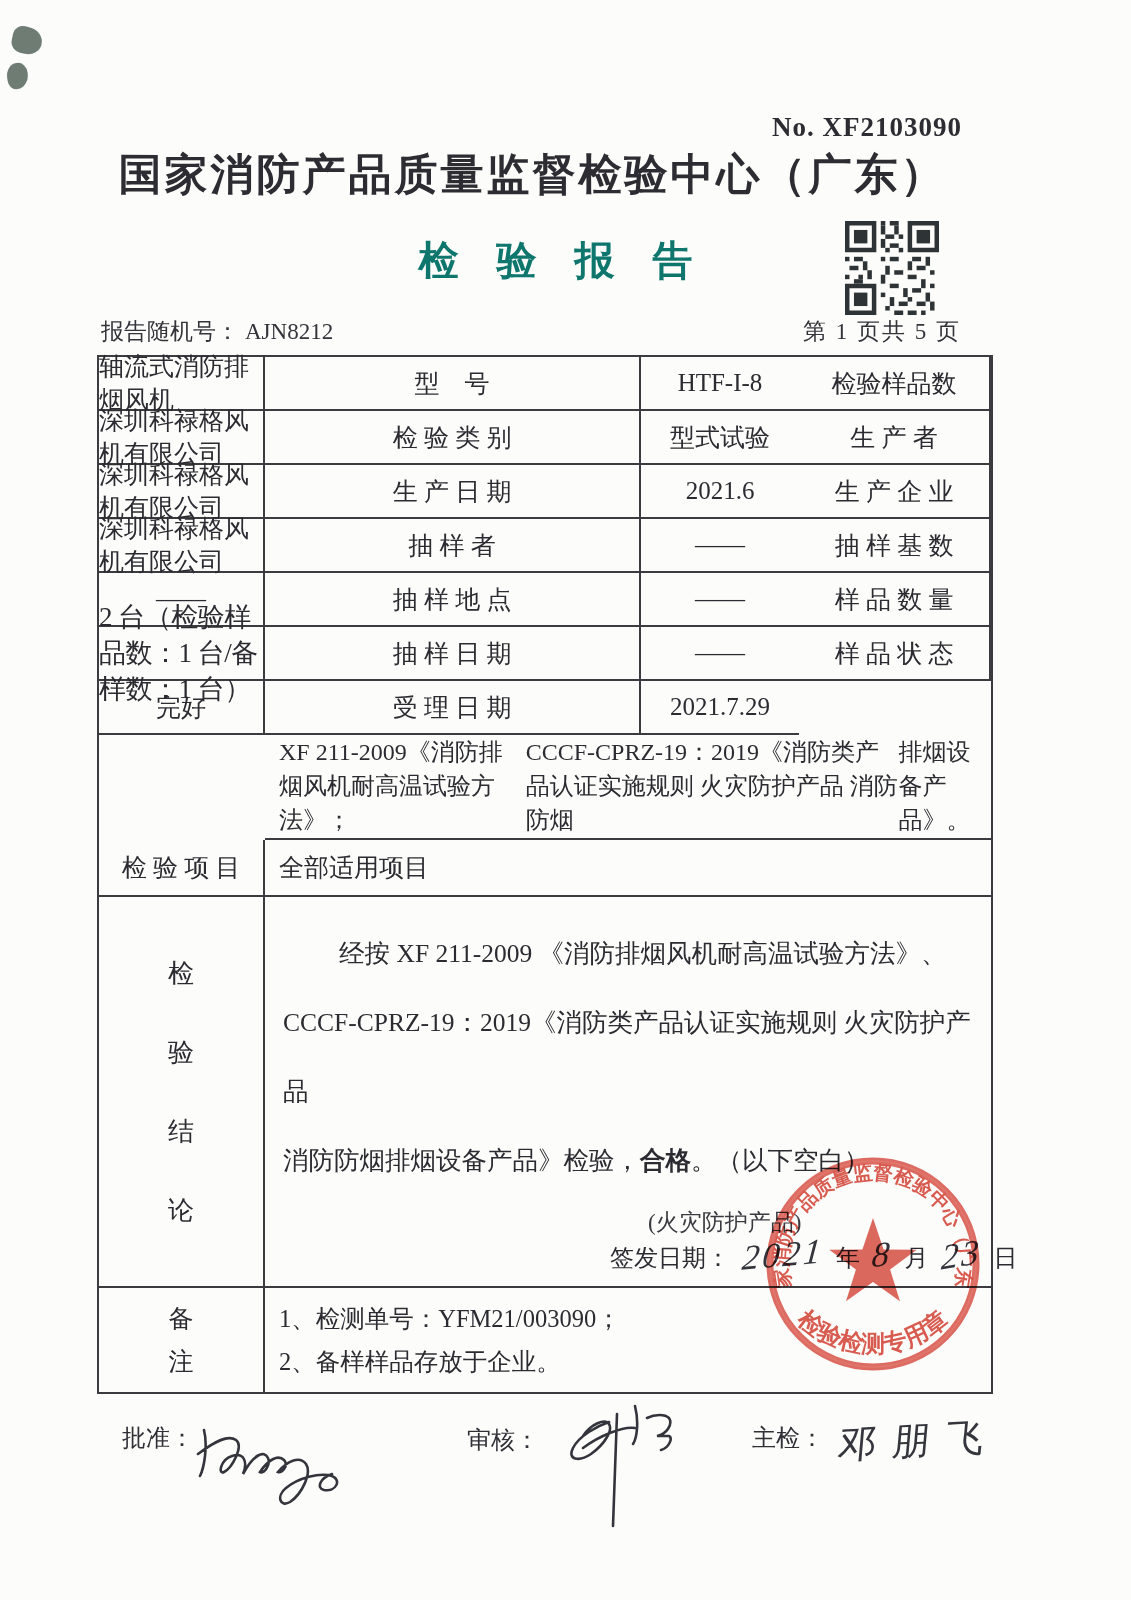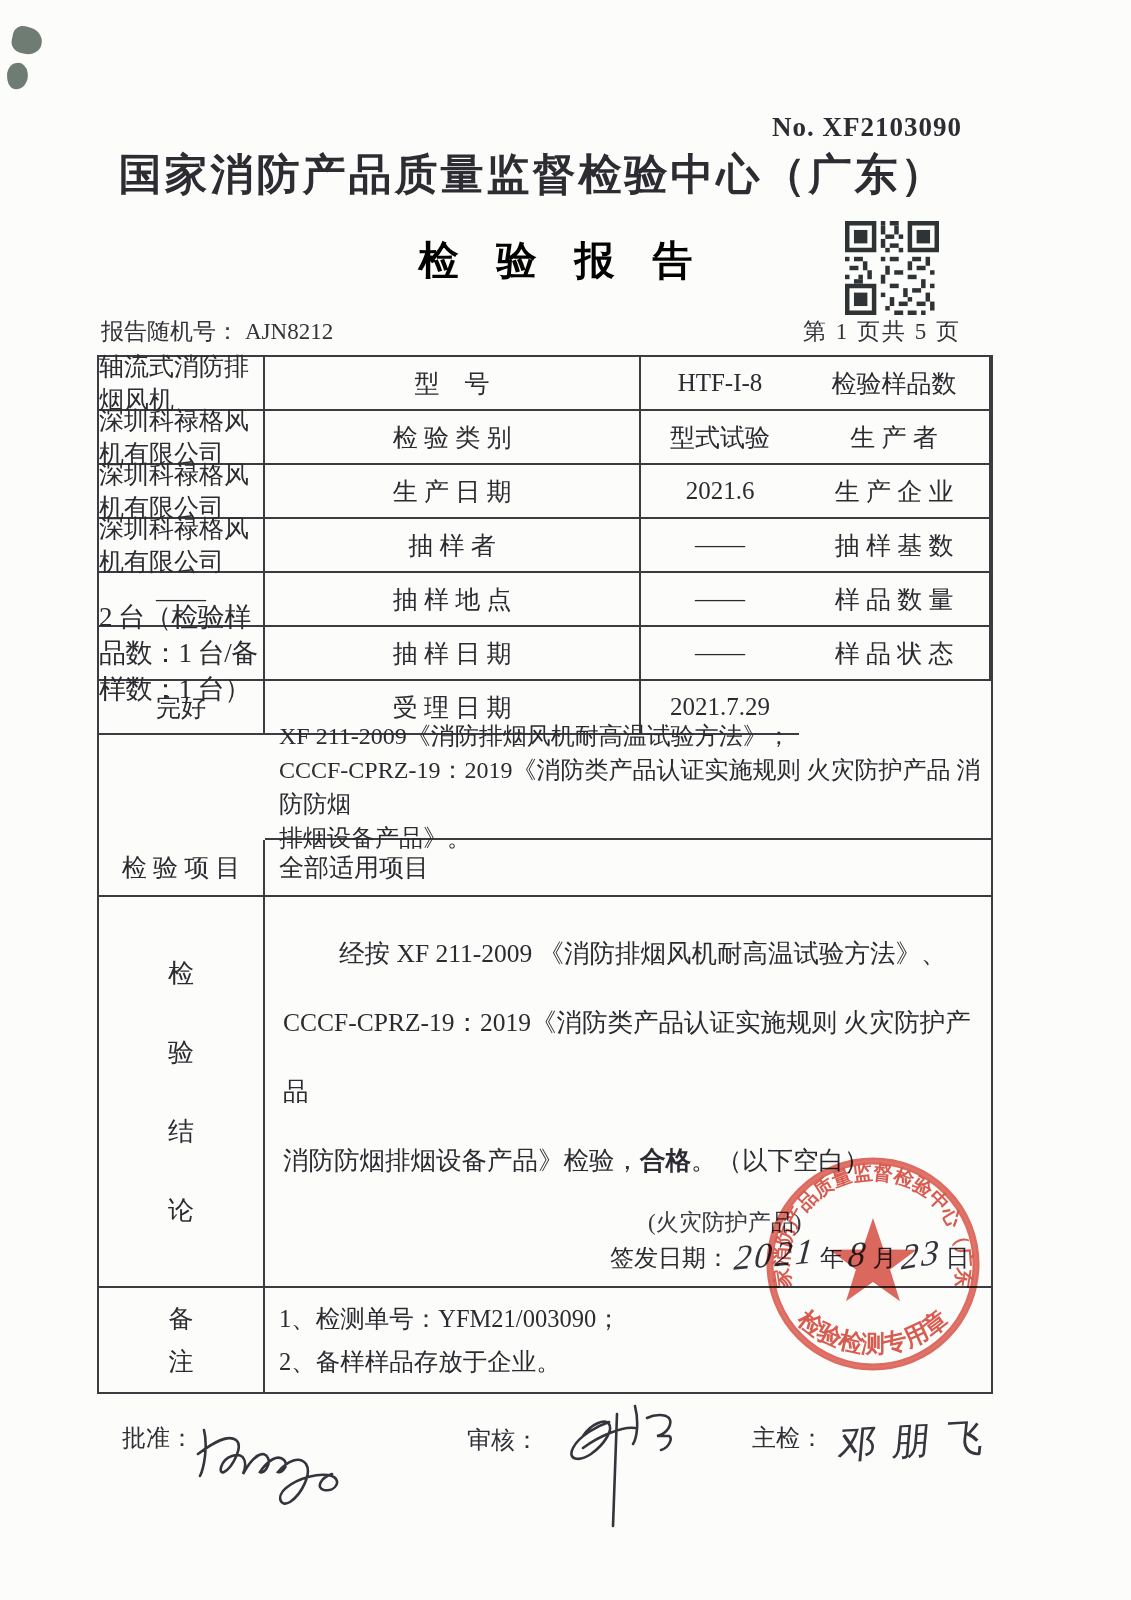--- a/index.html
+++ b/index.html
@@ -11,50 +11,50 @@
   }
   
   .smudge { position:absolute; background:#55655b; opacity:.85; }
   .smudge1 { left:12px; top:27px; width:30px; height:27px; border-radius:40% 60% 55% 45%; transform:rotate(12deg); }
   .smudge2 { left:7px; top:63px; width:21px; height:26px; border-radius:55% 45% 60% 40%; transform:rotate(-8deg); }
 
   .report-no { position:absolute; top:112px; left:772px; font-size:27px; font-weight:bold; letter-spacing:1px; color:#2c2c32; }
   .org-title { position:absolute; top:146px; left:0; width:1065px; margin:0; text-align:center;
                font-size:43px; font-weight:bold; letter-spacing:3px; color:#2c2c32; white-space:nowrap; }
   .doc-title { position:absolute; top:233px; left:0; width:1125px; margin:0; text-align:center;
-               font-size:40px; font-weight:bold; letter-spacing:14px; color:#000000; }
+               font-size:40px; font-weight:bold; letter-spacing:14px; color:#0f766e; }
   .qr { position:absolute; left:845px; top:221px; width:94px; height:94px; }
 
   .meta-row { position:absolute; top:316px; left:101px; width:888px; display:flex; justify-content:space-between;
               font-size:23px; color:#33333a; }
   .meta-left .v { margin-left:6px; }
   .meta-right { padding-right:28px; letter-spacing:2px; }
 
   
   .grid { position:absolute; left:97px; top:355px; border:2.5px solid #3c3c40; display:grid;
           grid-template-columns:166px 376px 158px 192px;
           grid-template-rows:54px 54px 54px 54px 54px 54px 54px 105px 57px 391px 104px;
           background:transparent; }
   .c { border-right:2px solid #3c3c40; border-bottom:2px solid #3c3c40; box-sizing:border-box;
        display:flex; align-items:center; justify-content:center; font-size:25px; color:#2b2b31; overflow:visible; }
   .c.colend { border-right:none; }
   .c.rowend { border-bottom:none; }
   .c.small { font-size:27px; letter-spacing:-0.5px; }
   .span3 { grid-column:2 / 5; }
   .leftpad { justify-content:flex-start; padding-left:14px; }
-  .stack { flex-direction:column; align-items:flex-start; justify-content:center; line-height:34px; font-size:24px; }
+  .stack { flex-direction:row; align-items:flex-start; justify-content:center; line-height:34px; font-size:24px; }
   .vlabel { flex-direction:column; justify-content:center; gap:44px; font-size:26px; }
   .vlabel2 { flex-direction:column; justify-content:center; gap:10px; font-size:25px; }
   .remarks-body { flex-direction:column; align-items:flex-start; justify-content:center; line-height:43px; font-size:24.5px;border-radius:11px; }
 
   .conclusion-body { display:block; position:relative; padding:22px 12px 0 18px; font-size:25.5px; line-height:69px; }
   .conclusion-body .ln1 { text-indent:2.2em; }
   .conclusion-body b { font-weight:bold; }
   .seal-note { position:absolute; left:383px; top:313px; font-size:23px; line-height:26px; color:#3a3a40; }
-  .issue-line { position:absolute; left:345px; top:340px; display:flex; align-items:baseline; gap:4px;
+  .issue-line { position:absolute; left:345px; top:340px; display:flex; align-items:baseline; gap:12px;
                 font-size:24px; line-height:40px; white-space:nowrap; }
   .hw { display:inline-block; font-style:italic; font-size:35px; color:#33343c; letter-spacing:3px;
         transform:rotate(-5deg) skewX(-10deg); line-height:1; }
   .hw.day { transform:rotate(-9deg) skewX(-12deg); }
 
   
   .sig-row { position:absolute; left:97px; top:1402px; width:960px; height:130px; font-size:24px; color:#2f2f36; }
   .sig-group { position:absolute; display:flex; align-items:flex-start; }
   .sig-approve { left:25px; top:14px; }
   .sig-review  { left:370px; top:16px; }

